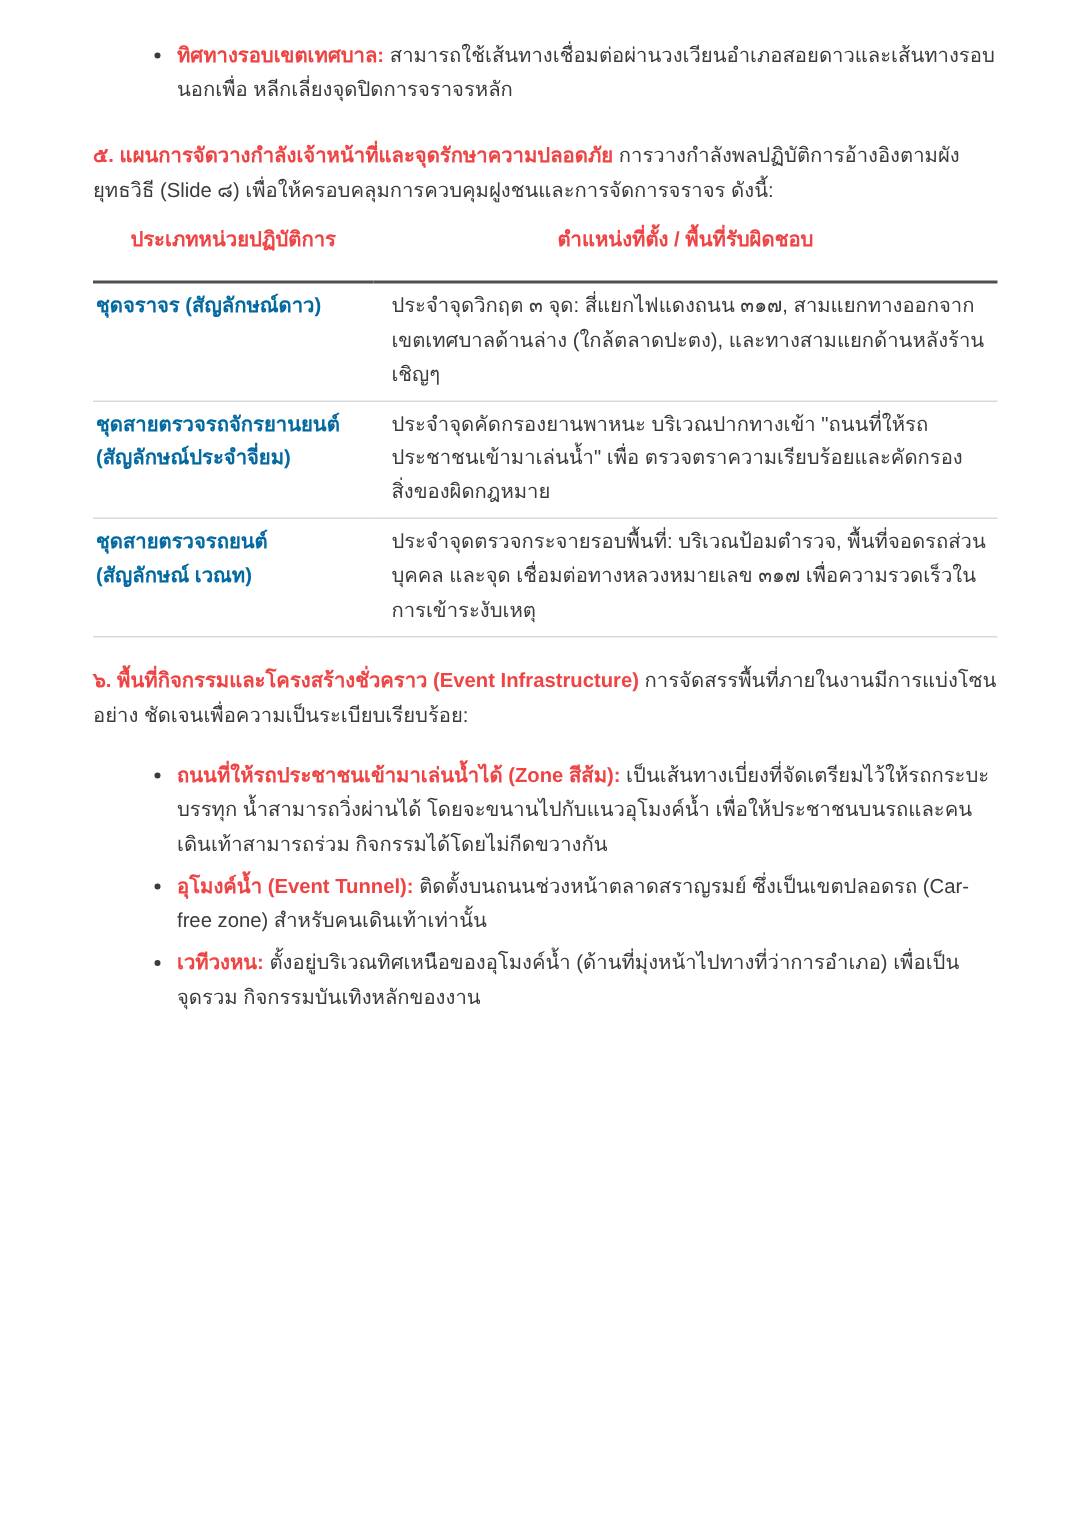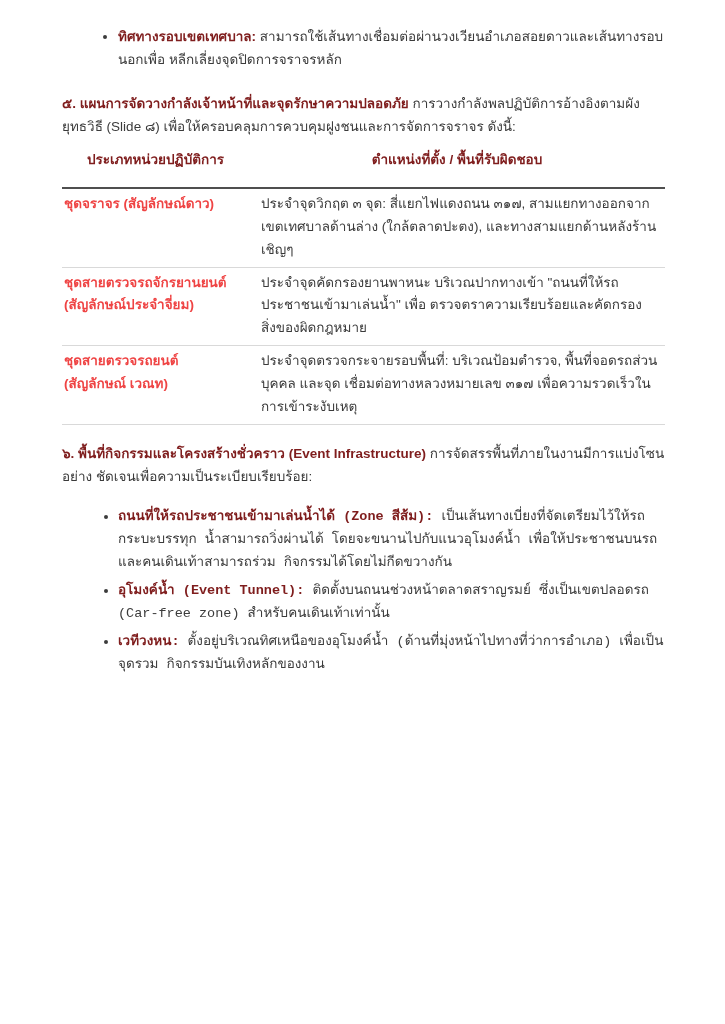--- a/index.html
+++ b/index.html
@@ -13,21 +13,21 @@
     font-size: 13.5px;
     line-height: 1.7;
   }
   .page {
     width: 725px;
     height: 1024px;
     background: #ffffff;
     padding: 26px 60px 0 62px;
     overflow: hidden;
   }
-  b, th, .lbl { font-weight: bold; color: #7f1d1d; }
+  b, th, .lbl { font-weight: bold; color: #ef4444; }
 
   ul.doc-list {
     margin: 0;
     padding-left: 56px;
   }
   ul.doc-list li {
     list-style: disc;
     margin-bottom: 5px;
   }
   .para { margin: 0; }
@@ -47,24 +47,24 @@
     vertical-align: bottom;
   }
   table.plan-table col.c-unit { width: 31%; }
   table.plan-table col.c-detail { width: 69%; }
   table.plan-table td {
     padding: 4px 6px 5px 2px;
     border-bottom: 1px solid #d9d9d9;
     vertical-align: top;
   }
   table.plan-table td.detail { padding-left: 12px; padding-right: 2px; }
-  table.plan-table td.unit { font-weight: bold; color: #ef4444; }
+  table.plan-table td.unit { font-weight: bold; color: #0369a1; }
 
   .sec6 { margin-top: 18px; }
-  .zone-list { margin-top: 17px !important; font-family: Liberation Mono, monospace; }
+  .zone-list { margin-top: 17px !important; }
 </style>
 </head>
 <body>
 
 <div class="page">
 
   <ul class="doc-list">
     <li>
       <span class="lbl">ทิศทางรอบเขตเทศบาล:</span><span> สามารถใช้เส้นทางเชื่อมต่อผ่านวงเวียนอำเภอสอยดาวและเส้นทางรอบนอกเพื่อ หลีกเลี่ยงจุดปิดการจราจรหลัก</span>
     </li>

